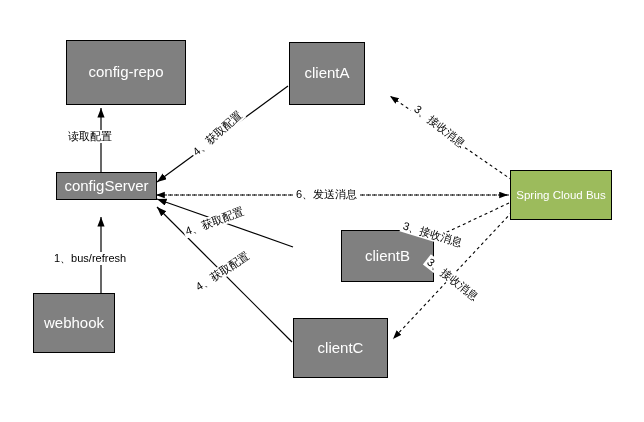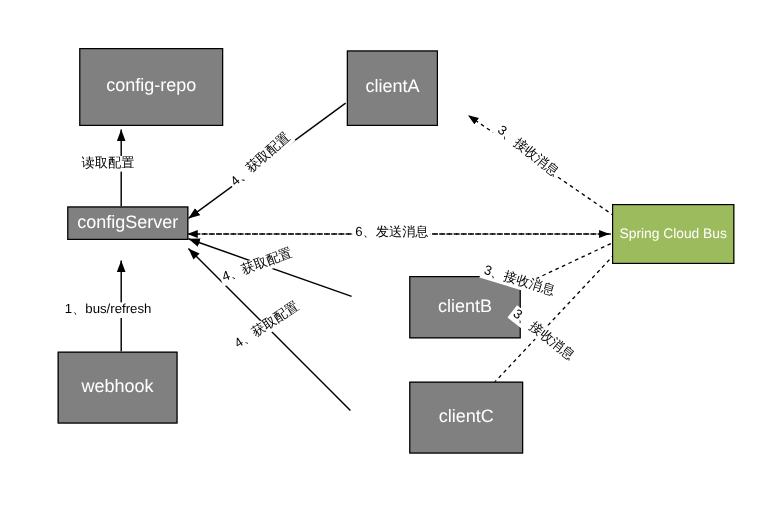--- a/index.html
+++ b/index.html
@@ -86,33 +86,33 @@
 </svg>
 
 <div class="node node-gray" style="left:66px; top:40px; width:120px; height:65px;">
   <span>config-repo</span>
 </div>
 
 <div class="node node-gray" style="left:56px; top:172px; width:101px; height:28px;">
   <span>configServer</span>
 </div>
 
-<div class="node node-gray" style="left:48px; top:293px; width:100px; height:60px;">
+<div class="node node-gray" style="left:33px; top:293px; width:82px; height:60px;">
   <span>webhook</span>
 </div>
 
 <div class="node node-gray" style="left:289px; top:42px; width:76px; height:63px;">
   <span>clientA</span>
 </div>
 
 <div class="node node-gray" style="left:294px; top:230px; width:93px; height:52px;margin-left:47px;">
   <span>clientB</span>
 </div>
 
-<div class="node node-gray" style="left:293px; top:318px; width:95px; height:60px;margin-left:48px;">
+<div class="node node-gray" style="left:293px; top:318px; width:95px; height:60px;">
   <span>clientC</span>
 </div>
 
 <div class="node node-green" style="left:510px; top:170px; width:102px; height:50px;text-align:right;">
   <span>Spring Cloud Bus</span>
 </div>
 
 <div class="edge-label" style="left:66px; top:130px;">读取配置</div>
 
 <div class="edge-label" style="left:52px; top:252px;">1、bus/refresh</div>

